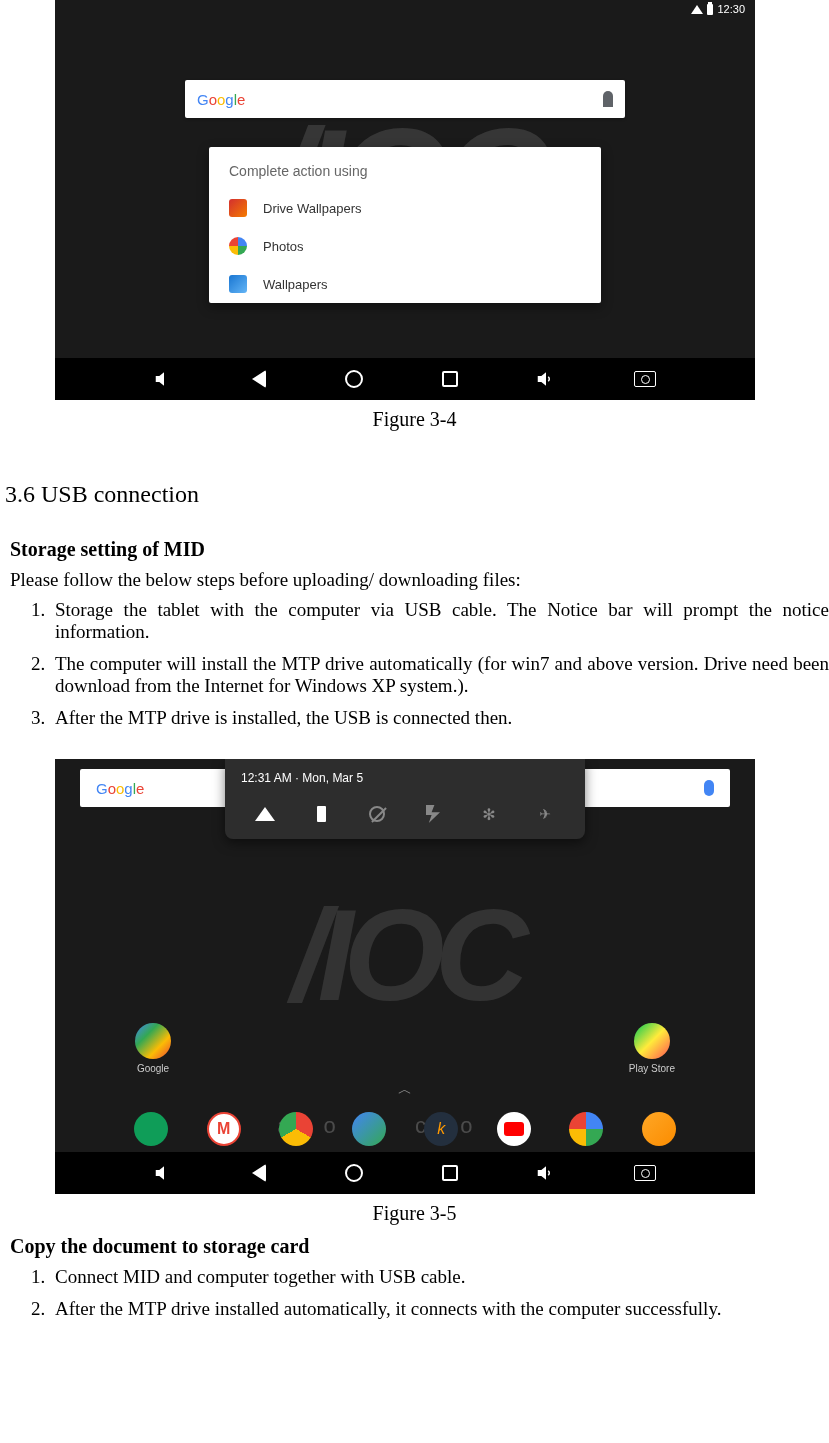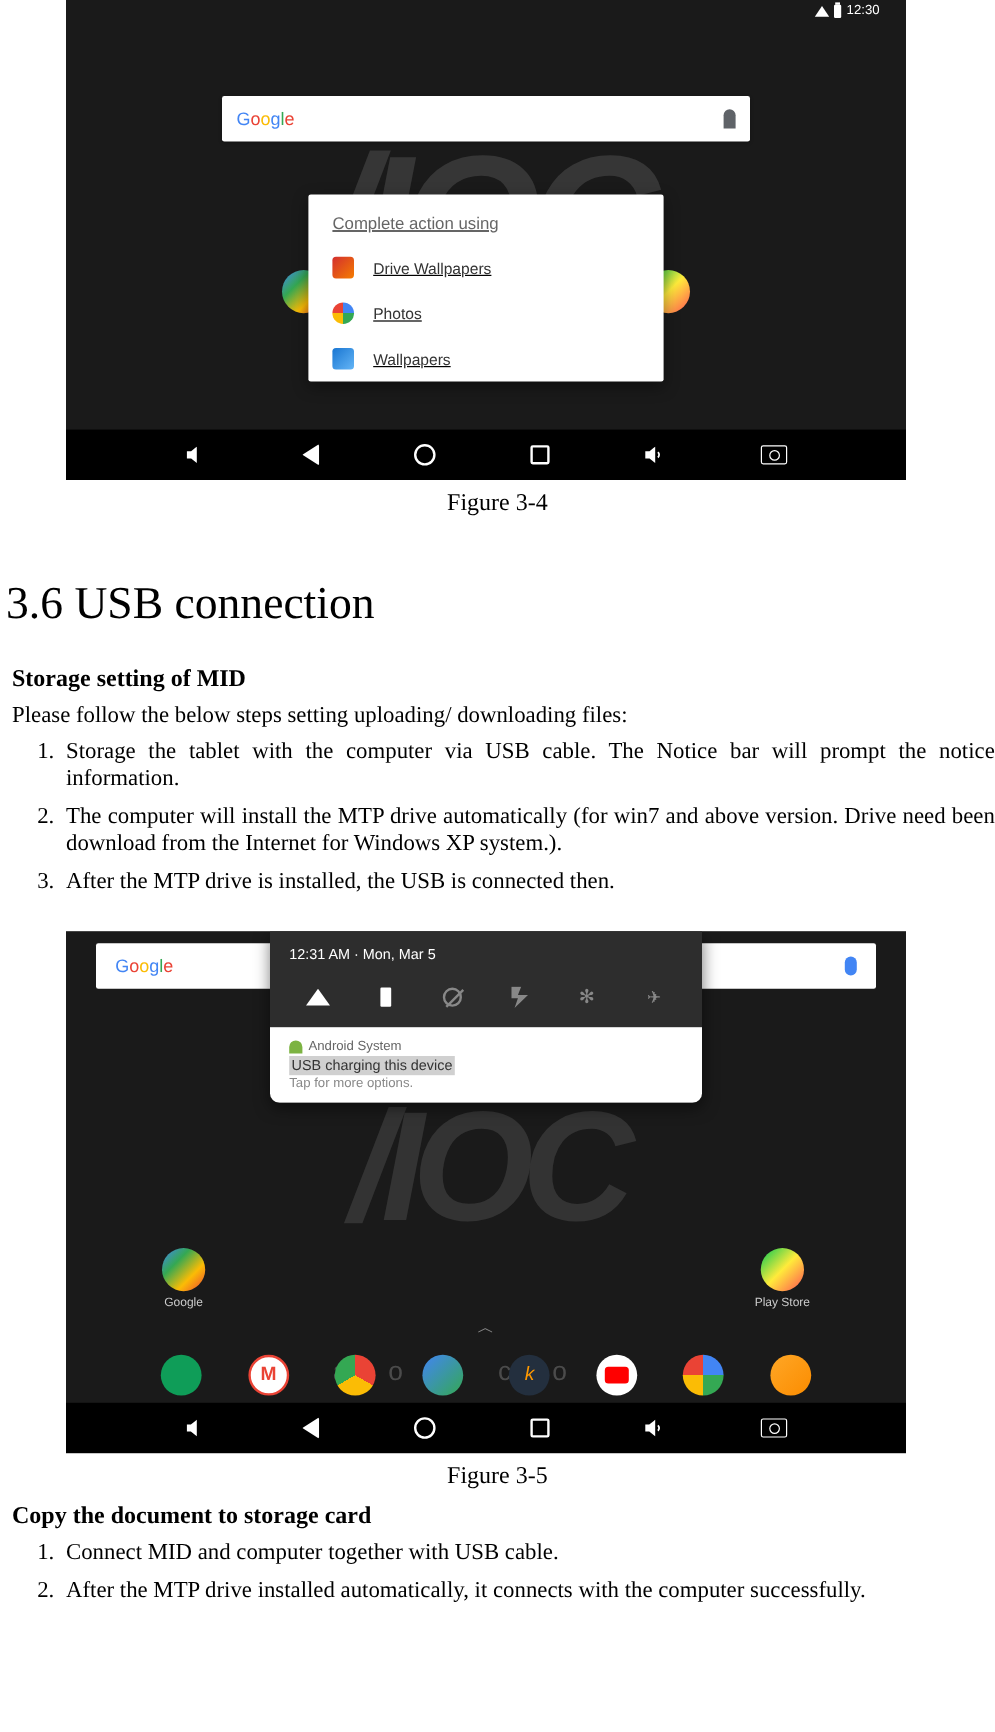--- a/index.html
+++ b/index.html
@@ -19,21 +19,21 @@
       width: 700px;
       height: 400px;
       margin: 0 auto 0 55px;
       background: #1a1a1a;
       position: relative;
       overflow: hidden;
     }
     .status-bar-top {
       position: absolute;
       top: 0;
-      right: 16px;
+      right: 4px;
       height: 18px;
       display: flex;
       align-items: center;
       gap: 4px;
       padding-right: 6px;
       color: #fff;
       font-size: 11px;
       font-family: sans-serif;
     }
     .wifi-icon-small {
@@ -117,29 +117,28 @@
       width: 36px;
       height: 36px;
       border-radius: 50%;
       background: linear-gradient(135deg, #4285F4, #34A853, #FBBC05, #EA4335);
     }
     .app-icon-small.play {
       background: linear-gradient(135deg, #00C853, #FFEB3B, #FF5252);
     }
     .dialog {
       position: absolute;
-      top: 162px;
+      top: 147px;
       left: 50%;
       transform: translateX(-50%);
-      width: 296px;
+      width: 392px;
       background: #fff;
       border-radius: 2px;
       box-shadow: 0 4px 12px rgba(0,0,0,0.4);
       font-family: sans-serif;
-      text-decoration: underline;
     }
     .dialog-title {
       padding: 16px 20px 10px;
       font-size: 14px;
       color: #666;
     }
     .dialog-option {
       display: flex;
       align-items: center;
       padding: 10px 20px;
@@ -233,21 +232,21 @@
     .figure-caption {
       text-align: center;
       font-weight: normal;
       font-size: 20px;
       margin: 8px 0 0 0;
     }
 
     
     h2.section-heading {
       font-family: "Times New Roman", serif;
-      font-size: 38px;
+      font-size: 24px;
       font-weight: normal;
       margin: 50px 0 30px 5px;
     }
     h3.subsection {
       font-size: 20px;
       font-weight: bold;
       margin: 10px 0 8px 10px;
     }
     p.intro {
       font-size: 19px;
@@ -526,21 +525,21 @@
       </span>
     <span class="nav-icon">
         <span class="camera-icon-nav"></span>
       </span>
   </div>
 </div>
 <div class="figure-caption">Figure 3-4</div>
 
 <h2 class="section-heading">3.6 USB connection</h2>
 <h3 class="subsection">Storage setting of MID</h3>
-<p class="intro">Please follow the below steps setting uploading/ downloading files:</p>
+<p class="intro">Please follow the below steps before uploading/ downloading files:</p>
 <ol>
   <li>Storage the tablet with the computer via USB cable. The Notice bar will prompt the notice information.</li>
   <li>The computer will install the MTP drive automatically (for win7 and above version. Drive need been download from the Internet for Windows XP system.).</li>
   <li>After the MTP drive is installed, the USB is connected then.</li>
 </ol>
 
 <div class="figure-35">
   <div class="google-search-bar-35">
     <span class="google-logo"><span class="g1">G</span><span class="g2">o</span><span class="g3">o</span><span class="g4">g</span><span class="g5">l</span><span class="g6">e</span></span>
     <span class="mic-icon-blue"></span>
@@ -557,28 +556,20 @@
         </div>
       <div class="notif-toggle">
           <span class="dnd-circ"></span>
         </div>
       <div class="notif-toggle">
           <span class="flash-icn"></span>
         </div>
       <div class="notif-toggle bt-icn"></div>
       <div class="notif-toggle plane-icn"></div>
     </div>
-    <div class="notif-card">
-      <div class="notif-app">
-        <span class="android-head"></span>
-        <span>Android System</span>
-      </div>
-      <div class="notif-title">USB charging this device</div>
-      <div class="notif-sub">Tap for more options.</div>
-    </div>
   </div>
 
   <div class="app-row-mid">
     <div class="app-with-label">
       <div class="app-icon-small"></div>
       <div class="app-label">Google</div>
     </div>
     <div class="app-with-label">
       <div class="app-icon-small play"></div>
       <div class="app-label">Play Store</div>

